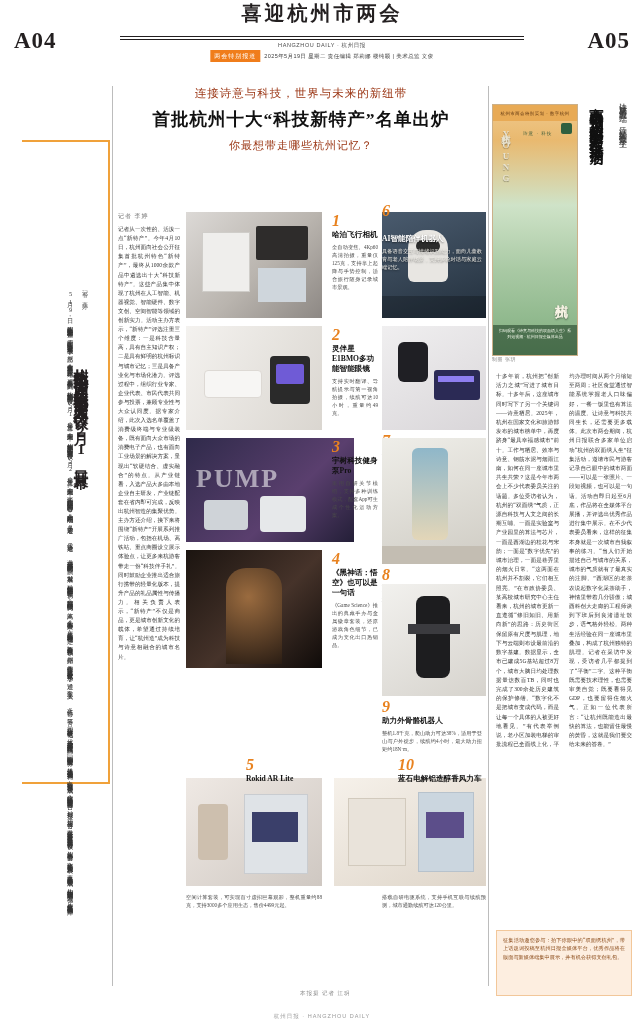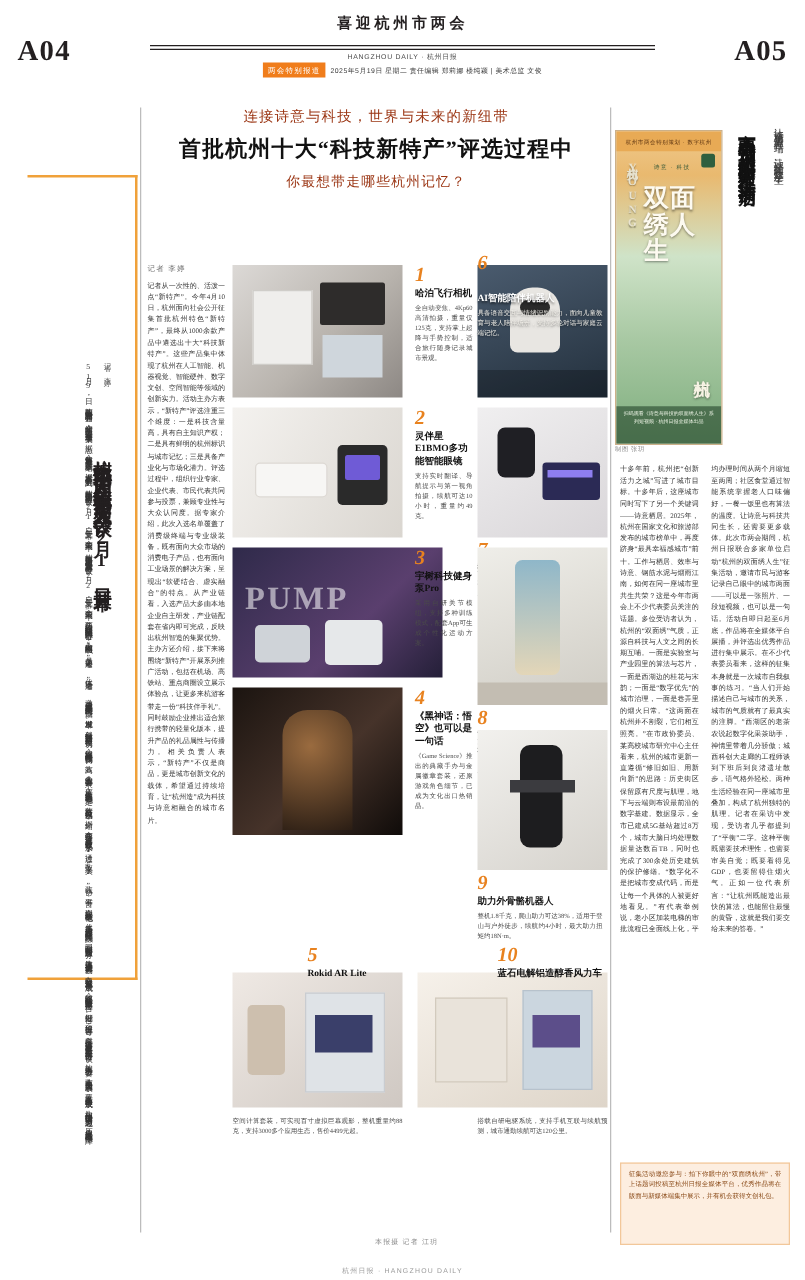--- a/index.html
+++ b/index.html
@@ -4,21 +4,21 @@
 <style>
   html,body{margin:0;padding:0;background:#ffffff;}
   body{width:644px;height:1024px;position:relative;font-family:"Liberation Sans","DejaVu Sans",sans-serif;color:#231f20;overflow:hidden;}
   .page{position:absolute;inset:0;background:#fff;}
 
   
   .masthead{position:absolute;left:0;top:0;width:644px;height:76px;}
   .folio{position:absolute;top:28px;font-family:"Liberation Serif","DejaVu Serif",serif;font-weight:bold;font-size:23px;letter-spacing:1px;color:#231f20;}
   .folio.left{left:14px;}
   .folio.right{right:14px;}
-  .mast-title{position:absolute;left:50%;transform:translateX(-50%);top:10px;font-family:"Liberation Serif","DejaVu Serif",serif;font-size:12px;font-weight:bold;letter-spacing:3px;color:#231f20;white-space:nowrap;}
+  .mast-title{position:absolute;left:50%;transform:translateX(-50%);top:0;font-family:"Liberation Serif","DejaVu Serif",serif;font-size:20px;font-weight:bold;letter-spacing:3px;color:#231f20;white-space:nowrap;}
   .mast-rule{position:absolute;left:120px;top:36px;width:404px;height:1px;background:#231f20;}
   .mast-rule2{position:absolute;left:120px;top:39px;width:404px;height:1px;background:#231f20;}
   .mast-sub{position:absolute;left:50%;transform:translateX(-50%);top:42px;font-size:5.5px;letter-spacing:.6px;color:#4a4a4a;white-space:nowrap;}
   .mast-badge{position:absolute;left:50%;transform:translateX(-50%);top:50px;display:flex;align-items:center;gap:4px;white-space:nowrap;}
   .mast-badge .tag{background:#f07d1b;color:#fff;font-size:6px;padding:1.5px 4px;letter-spacing:1px;}
   .mast-badge .meta{font-size:5.5px;color:#3b3b3b;letter-spacing:.4px;}
 
   .col-rule{position:absolute;background:#bcbcbc;width:1px;}
 
   
@@ -97,21 +97,21 @@
 
   <div class="leftcol">
     <div class="frame"></div>
     <div class="byline-v">记者 李婷</div>
     <div class="vtitle">杭州市政协十二届四次会议杭州市十四届人大五次会议5月21日开幕</div>
     <div class="vbody">5月19日，杭州市两会新闻发布会召开，介绍今年两会主要安排和有关事项。据悉，会议筹备各项工作已基本就绪。记者从发布会上了解到，杭州市政协十二届四次会议将于5月21日上午开幕，会期两天半；杭州市第十四届人民代表大会第五次会议将于5月22日上午开幕，会期两天半。两场会议均在杭州国际博览中心举行。大会期间将组织“委员通道”“代表通道”，邀请部分代表委员围绕民生热点、城市发展、科技创新等话题回应社会关切。会议期间将继续实行简约、高效、务实的办会要求，严格落实会风会纪各项规定，营造良好会议氛围。据介绍，今年两会将进一步提升会议数字化水平，通过“数字人大”“政协云”等平台，实现会议材料电子化、代表委员建议办理全流程在线跟踪。同时加强新闻宣传服务，为媒体采访提供便利条件，向社会充分展示会议成果。会议还将听取和审议政府工作报告、计划报告、预算报告等，对今年全市经济社会发展主要目标和重点任务进行审议。杭州市人大常委会、市政协相关负责人表示，要以高质量的会议成果，为杭州加快建设创新活力之城、历史文化名城提供坚强保障。</div>
   </div>
 
   <div class="center">
     <div class="kicker">连接诗意与科技，世界与未来的新纽带</div>
-    <div class="headline">首批杭州十大“科技新特产”评选过程中</div>
+    <div class="headline">首批杭州十大“科技新特产”名单出炉</div>
     <div class="subhead">你最想带走哪些杭州记忆？</div>
   </div>
 
 
   <div class="midtext">
     <div class="by">记者 李婷</div>
     <div>记者从一次性的、活泼一点“新特产”。今年4月10日，杭州面向社会公开征集首批杭州特色“新特产”，最终从1000余款产品中遴选出十大“科技新特产”。这些产品集中体现了杭州在人工智能、机器视觉、智能硬件、数字文创、空间智能等领域的创新实力。活动主办方表示，“新特产”评选注重三个维度：一是科技含量高，具有自主知识产权；二是具有鲜明的杭州标识与城市记忆；三是具备产业化与市场化潜力。评选过程中，组织行业专家、企业代表、市民代表共同参与投票，兼顾专业性与大众认同度。据专家介绍，此次入选名单覆盖了消费级终端与专业级装备，既有面向大众市场的消费电子产品，也有面向工业场景的解决方案，呈现出“软硬结合、虚实融合”的特点。从产业链看，入选产品大多由本地企业自主研发，产业链配套在省内即可完成，反映出杭州智造的集聚优势。主办方还介绍，接下来将围绕“新特产”开展系列推广活动，包括在机场、高铁站、重点商圈设立展示体验点，让更多来杭游客带走一份“科技伴手礼”。同时鼓励企业推出适合旅行携带的轻量化版本，提升产品的礼品属性与传播力。相关负责人表示，“新特产”不仅是商品，更是城市创新文化的载体，希望通过持续培育，让“杭州造”成为科技与诗意相融合的城市名片。</div>
   </div>
 
   <div class="grid">
@@ -250,21 +250,20 @@
     </div>
   </div>
 
   <div class="srcline">本报摄 记者 江玥</div>
 
   <div class="poster">
     <div class="ptop">杭州市两会特别策划 · 数字杭州</div>
     <div class="plogo"></div>
     <div class="pv">杭州YOUNG</div>
     <div class="ptag">诗意 · 科技</div>
-    <div class="pbig">双面绣人生</div>
     <div class="pcity">杭州</div>
     <div class="pfoot">扫码观看《诗意与科技的双面绣人生》系列短视频 · 杭州日报全媒体出品</div>
   </div>
   <div class="poster-cap">制图 张玥</div>
 
   <div class="rightvert">
     <div class="rv-sub">让诗意栖居重在云端 让云端经久在数字孪生</div>
     <div class="rv-title">市两会特别策划「杭州的双面绣人生」征集活动启动</div>
   </div>
 

